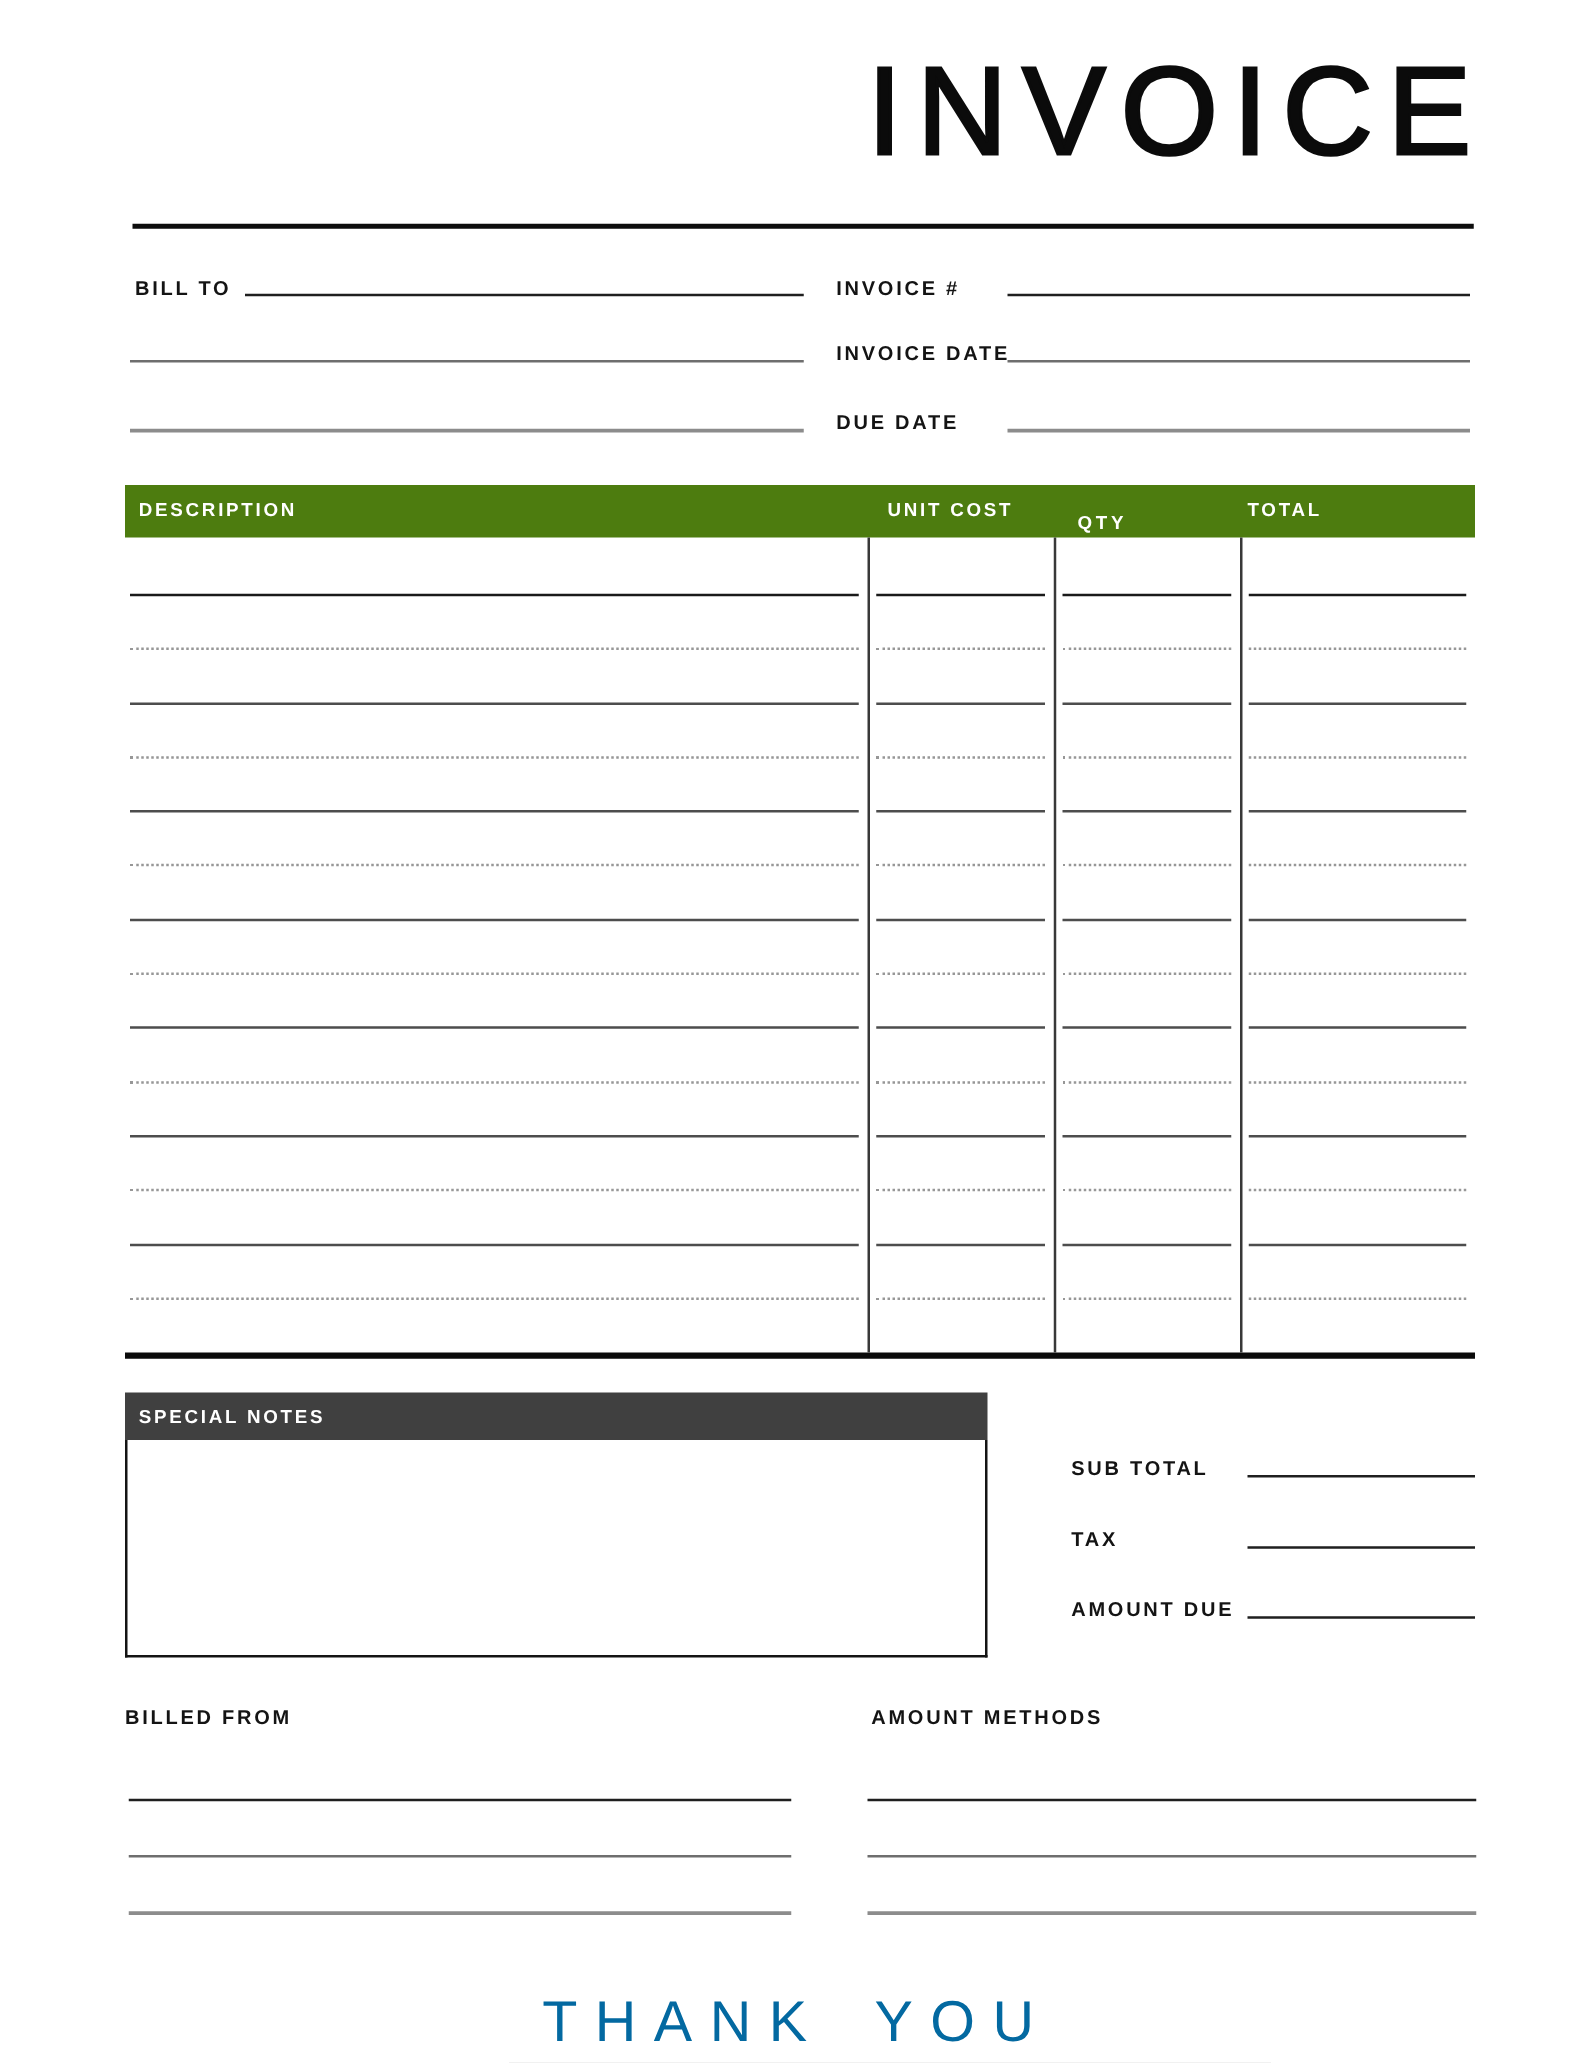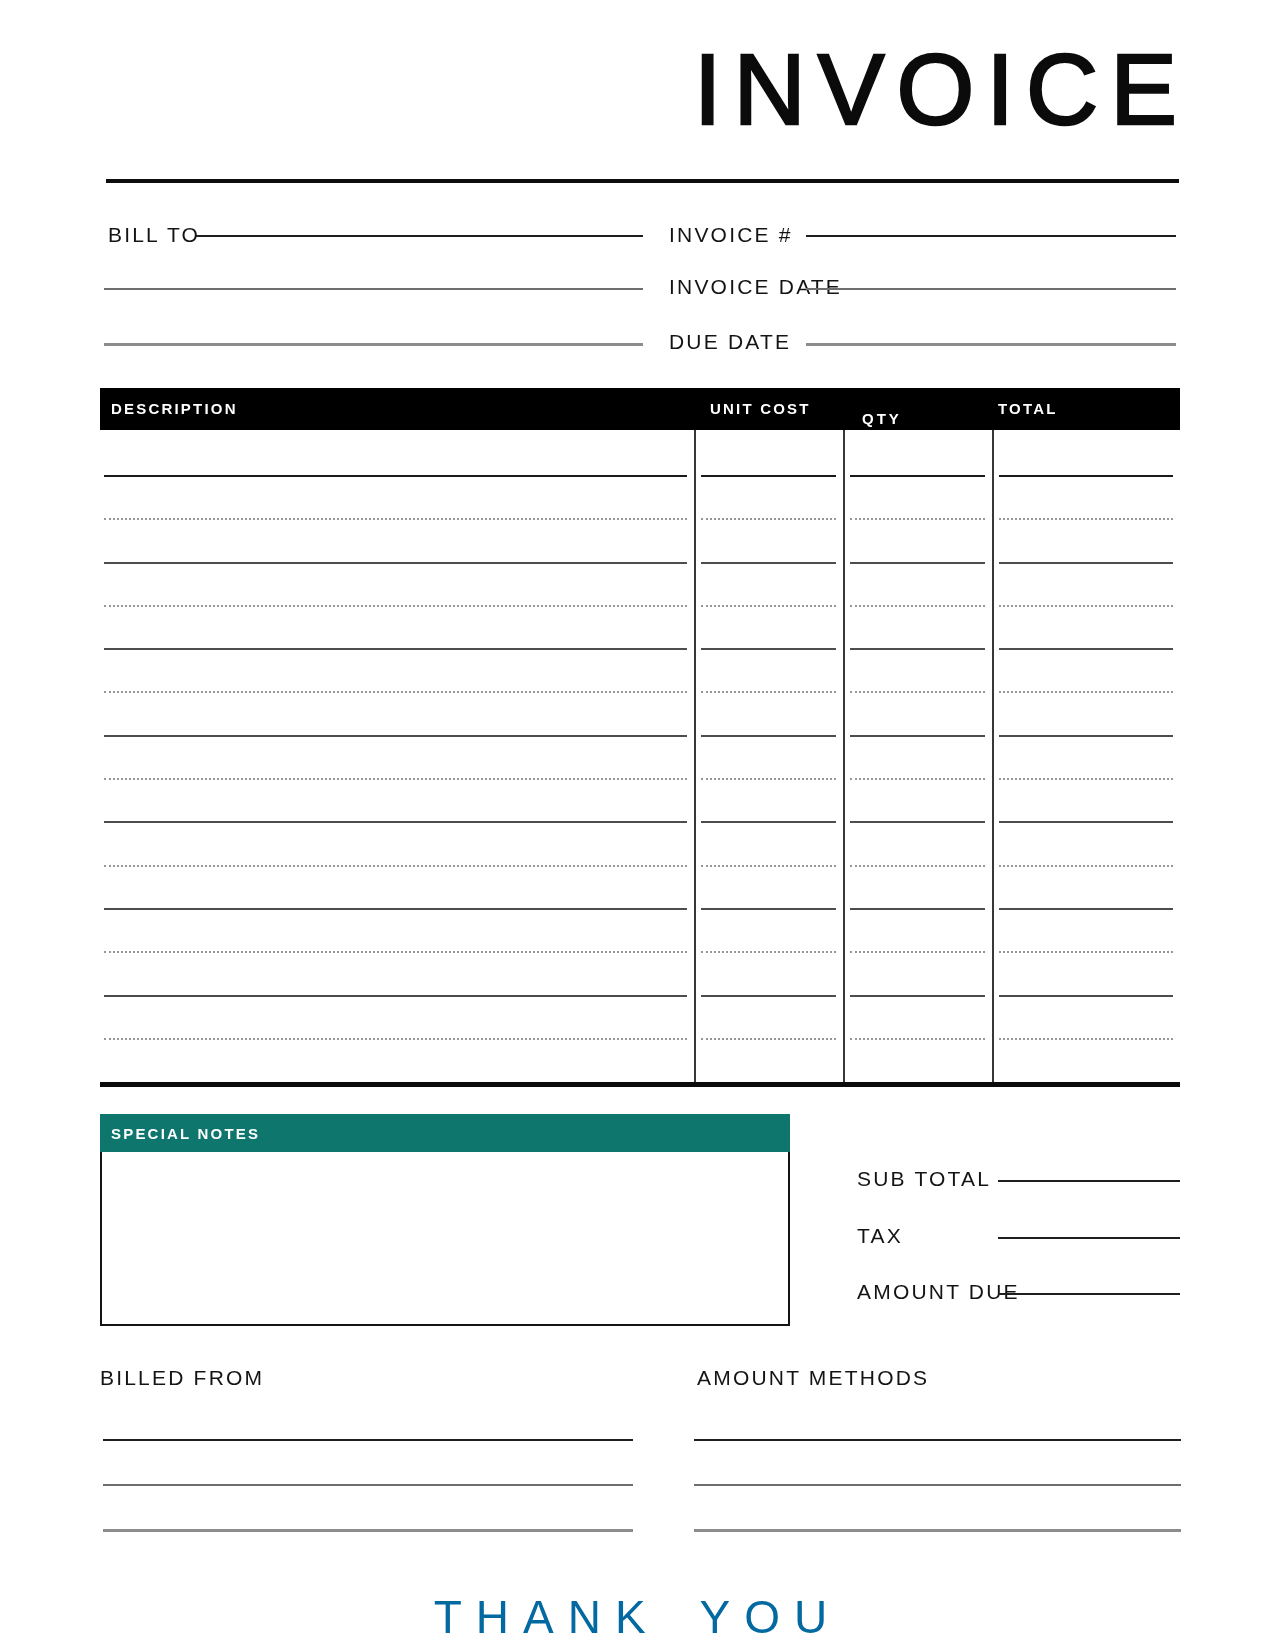--- a/index.html
+++ b/index.html
@@ -9,55 +9,55 @@
   }
   
   .title{
     position:absolute;top:44px;right:86px;
     font-size:100px;font-weight:400;line-height:.9;color:#0b0b0b;
     letter-spacing:12px;-webkit-text-stroke:2.5px #0b0b0b;white-space:nowrap;
   }
   .rule-top{position:absolute;left:106px;top:179px;width:1073px;height:4px;background:#0d0d0d;}
   
   .lbl{
-    position:absolute;font-size:21px;font-weight:400;letter-spacing:2.2px;
+    position:absolute;font-size:16px;font-weight:700;letter-spacing:2.2px;
     line-height:1;color:#141414;white-space:nowrap;
   }
   .lbl-w{
     font-size:15px;font-weight:700;letter-spacing:2.2px;color:#ffffff;white-space:nowrap;
   }
   
   .wline{position:absolute;height:2px;background:#3c3c3c;}
   .wline.dark{background:#1f1f1f;}
   .wline.mid{background:#6e6e6e;}
   .wline.light{background:#8c8c8c;height:3px;}
   
   .table{position:absolute;left:100px;top:388px;width:1080px;border-bottom:5px solid #0b0b0b;}
-  .thead{display:flex;height:42px;background:#000000;align-items:center;}
+  .thead{display:flex;height:42px;background:#4d7c0f;align-items:center;}
   .th{line-height:42px;}
   .th.h1{width:594px;padding-left:11px;box-sizing:border-box;}
   .th.h2{width:149px;padding-left:16px;box-sizing:border-box;}
   .th.h3{width:149px;padding-left:19px;box-sizing:border-box;letter-spacing:3px;margin-top:20px;}
   .th.h4{width:188px;padding-left:6px;box-sizing:border-box;}
   .tbody{position:relative;height:652px;display:flex;flex-direction:column;}
   .vsep{position:absolute;top:0;bottom:0;width:2px;background:#383838;}
   .t-row{display:flex;height:43.3px;flex:0 0 auto;}
   .t-row.first{height:47px;}
   .t-row.last{flex:1 1 auto;}
   .t-cell{box-sizing:border-box;}
   .t-cell.c1{width:583px;margin:0 7px 0 4px;}
   .t-cell.c2{width:135px;margin:0 7px;}
   .t-cell.c3{width:135px;margin:0 7px;}
   .t-cell.c4{width:174px;margin:0 7px;}
   .t-row.solid .t-cell{border-bottom:2px solid #4d4d4d;}
   .t-row.first .t-cell{border-bottom:2px solid #1a1a1a;}
   .t-row.dotted .t-cell{border-bottom:2px dotted #979797;}
   .t-row.last .t-cell{border-bottom:none;}
   
-  .notes-bar{position:absolute;left:100px;top:1114px;width:690px;height:38px;background:#0f766e;
+  .notes-bar{position:absolute;left:100px;top:1114px;width:690px;height:38px;background:#404040;
     display:flex;align-items:center;padding-left:11px;box-sizing:border-box;}
   .notes-box{position:absolute;left:100px;top:1152px;width:690px;height:174px;
     box-sizing:border-box;border:2px solid #141414;border-top:none;background:#fff;}
   
   .thanks{
     position:absolute;left:50%;transform:translateX(-50%);top:1590px;
     font-size:46px;font-weight:300;letter-spacing:14px;word-spacing:14px;
     color:#0369a1;white-space:nowrap;
   }
 </style>

